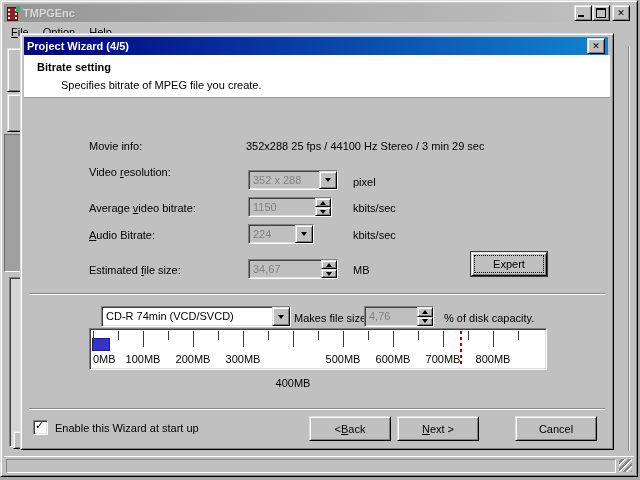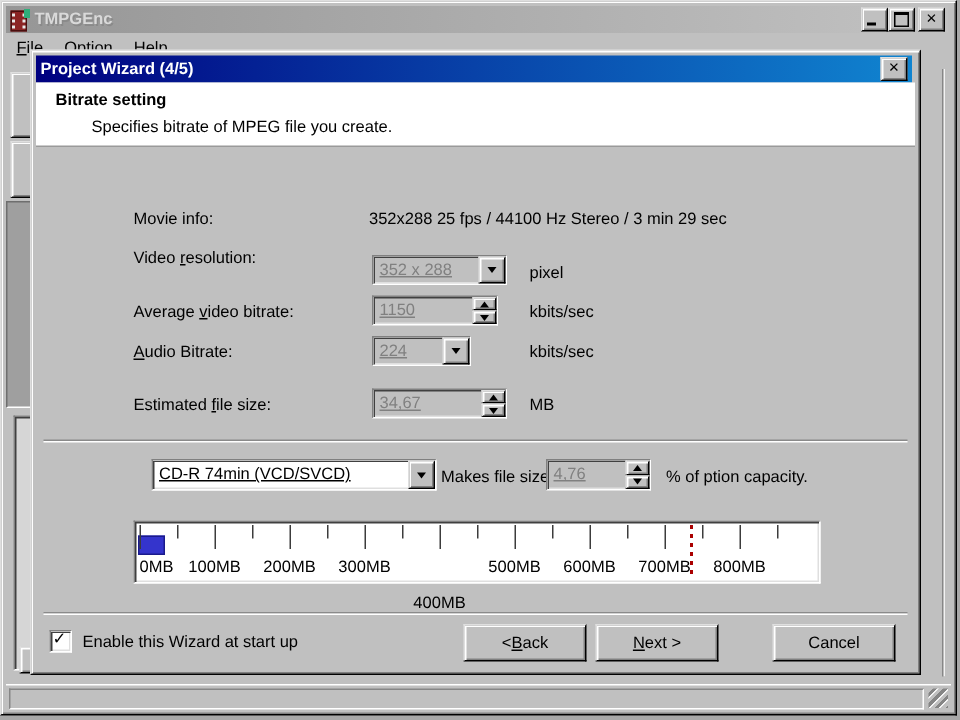--- a/index.html
+++ b/index.html
@@ -43,37 +43,37 @@
   .dialog{left:20px;top:33px;width:592px;height:415px;z-index:10;}
   .dlg-title{left:3px;top:3px;width:584px;height:18px;display:flex;align-items:center;padding:0 3px;box-sizing:border-box;
              background:linear-gradient(90deg,#000080,#1084d0);}
   .dlg-title-text{color:#fff;font-weight:bold;}
   .dlg-close{margin-left:auto;width:16px;height:14px;position:relative;}
   .dlg-header{left:3px;top:21px;width:586px;height:43px;background:#fff;border-bottom:1px solid #9a9a9a;box-sizing:border-box;}
   .hdr-title{position:absolute;left:13px;top:6px;font-weight:bold;}
   .hdr-sub{position:absolute;left:37px;top:24px;}
   .lbl{white-space:nowrap;}
   .field{height:20px;box-sizing:border-box;display:flex;background:#c0c0c0;}
-  .field .ftext{flex:1;padding:3px 4px 0 4px;color:#808080;overflow:hidden;white-space:nowrap;text-decoration:underline;}
+  .field .ftext{flex:1;padding:3px 4px 0 4px;color:#808080;overflow:hidden;white-space:nowrap;}
   .field.enabled{background:#fff;}
   .field.enabled .ftext{color:#000;}
   .fbtn{width:16px;position:relative;background:#c0c0c0;border:1px solid;border-color:#dfdfdf #000 #000 #dfdfdf;
         box-shadow:inset 1px 1px 0 #fff, inset -1px -1px 0 #808080;display:flex;align-items:center;justify-content:center;}
   .spincol{width:16px;display:flex;flex-direction:column;}
   .spincol .fbtn{width:auto;flex:1;}
   .tri-dn{width:0;height:0;border-left:3px solid transparent;border-right:3px solid transparent;border-top:4px solid #000;}
   .tri-up{width:0;height:0;border-left:3px solid transparent;border-right:3px solid transparent;border-bottom:4px solid #000;}
   .unit{white-space:nowrap;text-align:center;}
   .btn{display:flex;align-items:center;justify-content:center;cursor:default;}
   .btn.focused{box-shadow:inset 1px 1px 0 #fff, inset -1px -1px 0 #808080, 0 0 0 1px #3a3a3a;outline:1px dotted #000;outline-offset:-4px;}
   .etch{height:0;border-top:1px solid #8a8a8a;border-bottom:1px solid #fff;}
   .checkbox{width:13px;height:13px;background:#fff;position:relative;}
   .checkmark{position:absolute;left:1px;top:-2px;font:bold 11px "DejaVu Sans",sans-serif;color:#000;}
   
-  .capbar{left:68px;top:313px;width:456px;height:40px;background:#fff;}
+  .capbar{left:68px;top:294px;width:456px;height:40px;background:#fff;}
   .tick-major{position:absolute;top:2px;width:1px;height:16px;background:#3c3c3c;}
   .tick-minor{position:absolute;top:2px;width:1px;height:9px;background:#3c3c3c;}
   .tick-label{position:absolute;top:24px;white-space:nowrap;}
   .cap-fill{position:absolute;left:2px;top:9px;height:13px;border:1px solid #1a1a8c;box-sizing:border-box;}
   .cap-limit{position:absolute;top:2px;bottom:2px;width:2px;}
 </style>
 </head>
 <body>
 
 <div class="screen">
@@ -176,20 +176,21 @@
           <span class="fbtn">
             <i class="tri-up"></i>
           </span>
           <span class="fbtn">
             <i class="tri-dn"></i>
           </span>
         </span>
     </div>
     <span class="abs unit" style="left:332px;top:230px">MB</span>
 
+    <div class="abs btn bevel-out focused" style="left:450px;top:218px;width:74px;height:22px">Expert</div>
 
     <div class="abs etch" style="left:8px;top:259px;width:576px"></div>
 
     <div class="abs field enabled bevel-in" style="left:80px;top:272px;width:190px;height:21px">
       <span class="ftext">CD-R 74min (VCD/SVCD)</span>
       <span class="fbtn">
           <i class="tri-dn"></i>
         </span>
     </div>
     <span class="abs lbl" style="left:273px;top:278px">Makes file size</span>
@@ -197,21 +198,21 @@
       <span class="ftext">4,76</span>
       <span class="spincol">
           <span class="fbtn">
             <i class="tri-up"></i>
           </span>
           <span class="fbtn">
             <i class="tri-dn"></i>
           </span>
         </span>
     </div>
-    <span class="abs lbl" style="left:423px;top:278px">% of ption capacity.</span>
+    <span class="abs lbl" style="left:423px;top:278px">% of disk capacity.</span>
 
     <div class="abs capbar bevel-in">
       <div class="cap-fill" style="width: 18px; background: rgb(52, 52, 204);"></div>
       <div class="cap-limit" style="left: 370px; background: repeating-linear-gradient(rgb(170, 0, 0) 0px, rgb(170, 0, 0) 3px, rgba(0, 0, 0, 0) 3px, rgba(0, 0, 0, 0) 6px);"></div>
     <div class="tick-major" style="left: 3px;"></div>
         <div class="tick-minor" style="left: 28px;"></div>
         <span class="tick-label" style="left: 3px;">0MB</span>
         <div class="tick-major" style="left: 53px;"></div>
         <div class="tick-minor" style="left: 78px;"></div>
         <span class="tick-label" style="left: 53px; transform: translateX(-50%);">100MB</span>

